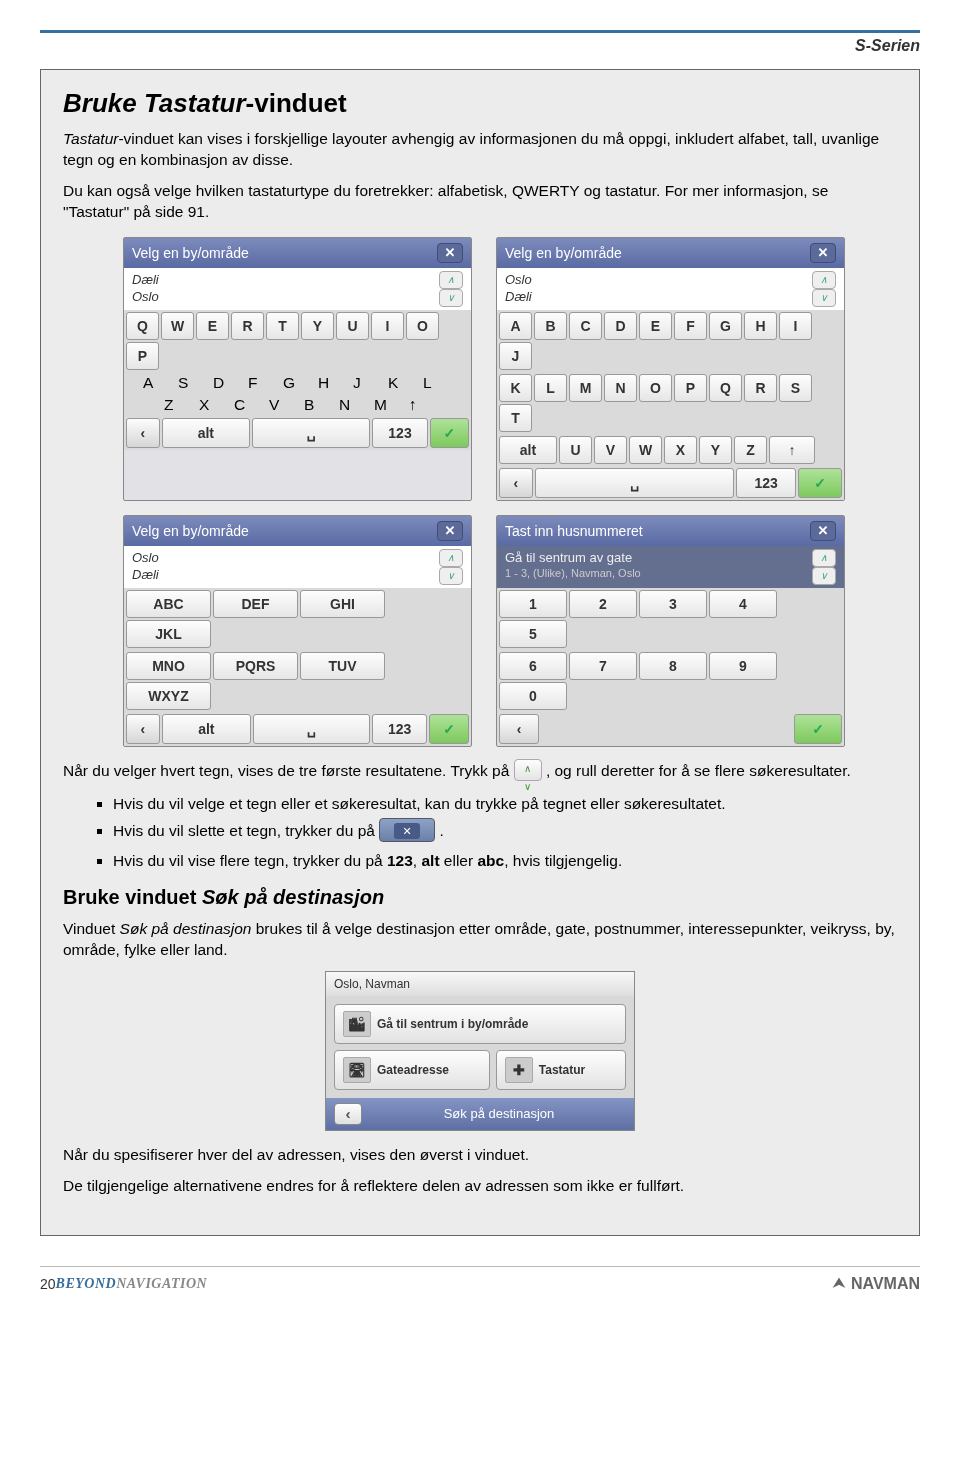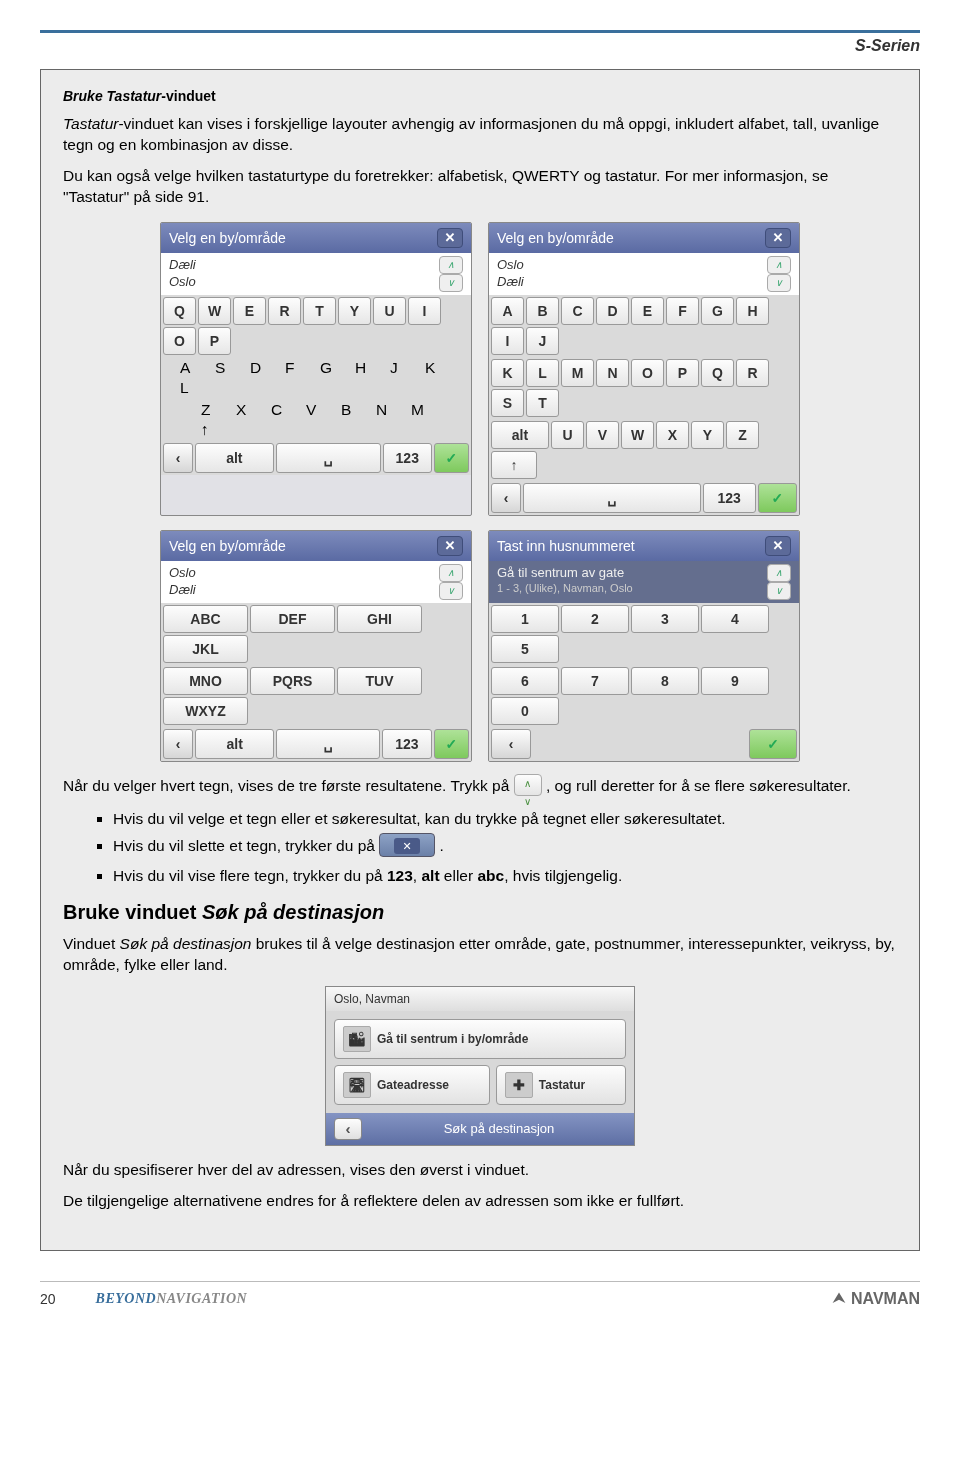--- a/index.html
+++ b/index.html
@@ -1,28 +1,28 @@
 <!DOCTYPE html>
 <html><head>
 <meta charset="utf-8">
 <style>
   * { box-sizing: border-box; margin: 0; padding: 0; }
   body { font-family: Arial, sans-serif; font-size: 15.5px; color: #000; background: #fff; width: 960px; margin: 0 auto; }
   .page { padding: 30px 40px 20px 40px; }
   .header-line { border-top: 3px solid #3a6f9c; margin-bottom: 4px; }
   .header { text-align: right; font-weight: bold; font-style: italic; color: #333; font-size: 16px; margin-bottom: 14px; }
   .content-box { border: 1px solid #666; padding: 18px 22px 28px 22px; background: #ececec; }
-  h2.section-title { font-size: 14px; font-weight: bold; font-style: italic; margin-bottom: 10px; }
+  h2.section-title { font-size: 26px; font-weight: bold; font-style: italic; margin-bottom: 10px; }
   h2.section-title .ital { font-style: italic; }
   h2.section-title .reg { font-style: normal; }
   .para { margin-bottom: 10px; line-height: 1.35; }
   .italic { font-style: italic; }
   .bold { font-weight: bold; }
   .screenshots-row { display: flex; justify-content: center; gap: 16px; margin: 14px 0; }
-  .kbd-screen { width: 312px; border: 1px solid #888; background: #e1e1e6; border-radius: 2px; overflow: hidden; }
+  .kbd-screen { width: 349px; border: 1px solid #888; background: #e1e1e6; border-radius: 2px; overflow: hidden; margin-left: 8px; }
   .kbd-header { background: linear-gradient(#7d8bbc, #5a6aa3); color: #fff; padding: 5px 8px; font-size: 14px; display:flex; justify-content:space-between; align-items:center; }
   .kbd-header .xbtn { width: 26px; height: 20px; background: #5c6a99; border-radius: 4px; display:flex; align-items:center; justify-content:center; color:#fff; font-weight:bold; font-size: 13px; border: 1px solid #3f4d7a;}
   .kbd-list { background: #fff; padding: 3px 8px; font-size: 13px; font-style: italic; display:flex; justify-content:space-between; }
   .kbd-list .items { color: #333; line-height: 1.35; }
   .kbd-list .scroll { display:flex; flex-direction:column; gap:-2px; align-items:center; }
   .kbd-list .scroll span { width: 24px; height: 18px; background: #efefef; border:1px solid #aaa; border-radius:4px; display:flex; align-items:center; justify-content:center; font-size:10px; color: #4a7; }
   .kbd-sub { font-size: 11px; color: #ccc; font-style: normal; }
   .kb { display:flex; flex-wrap:wrap; padding:2px; gap:2px; background:#dadada; }
   .kb .key { background: linear-gradient(#fdfdfd,#e6e6e6); border:1px solid #999; border-radius:3px; height:28px; display:flex; align-items:center; justify-content:center; font-size:14px; font-weight:bold; color:#333;}
   .k10 { width: 33px; }
@@ -314,21 +314,21 @@
         <div class="back">‹</div>
         <div class="lbl">Søk på destinasjon</div>
       </div>
     </div>
 
     <p class="para">Når du spesifiserer hver del av adressen, vises den øverst i vinduet.</p>
     <p class="para">De tilgjengelige alternativene endres for å reflektere delen av adressen som ikke er fullført.</p>
   </div>
 
   <div class="footer">
-    <div style="display:flex; align-items:center; gap:40px;">
+    <div style="display:flex; align-items:center; ">
       <span class="pg">20</span>
       <span class="brand1">
         <span>BEYOND</span><span class="nav">NAVIGATION</span>
       </span>
     </div>
     <span class="brand2">
       <svg class="tri" viewBox="0 0 20 20">
           <polygon points="10,2 2,15 10,11 18,15" fill="#666"></polygon>
         </svg>
       <span>NAVMAN</span>

